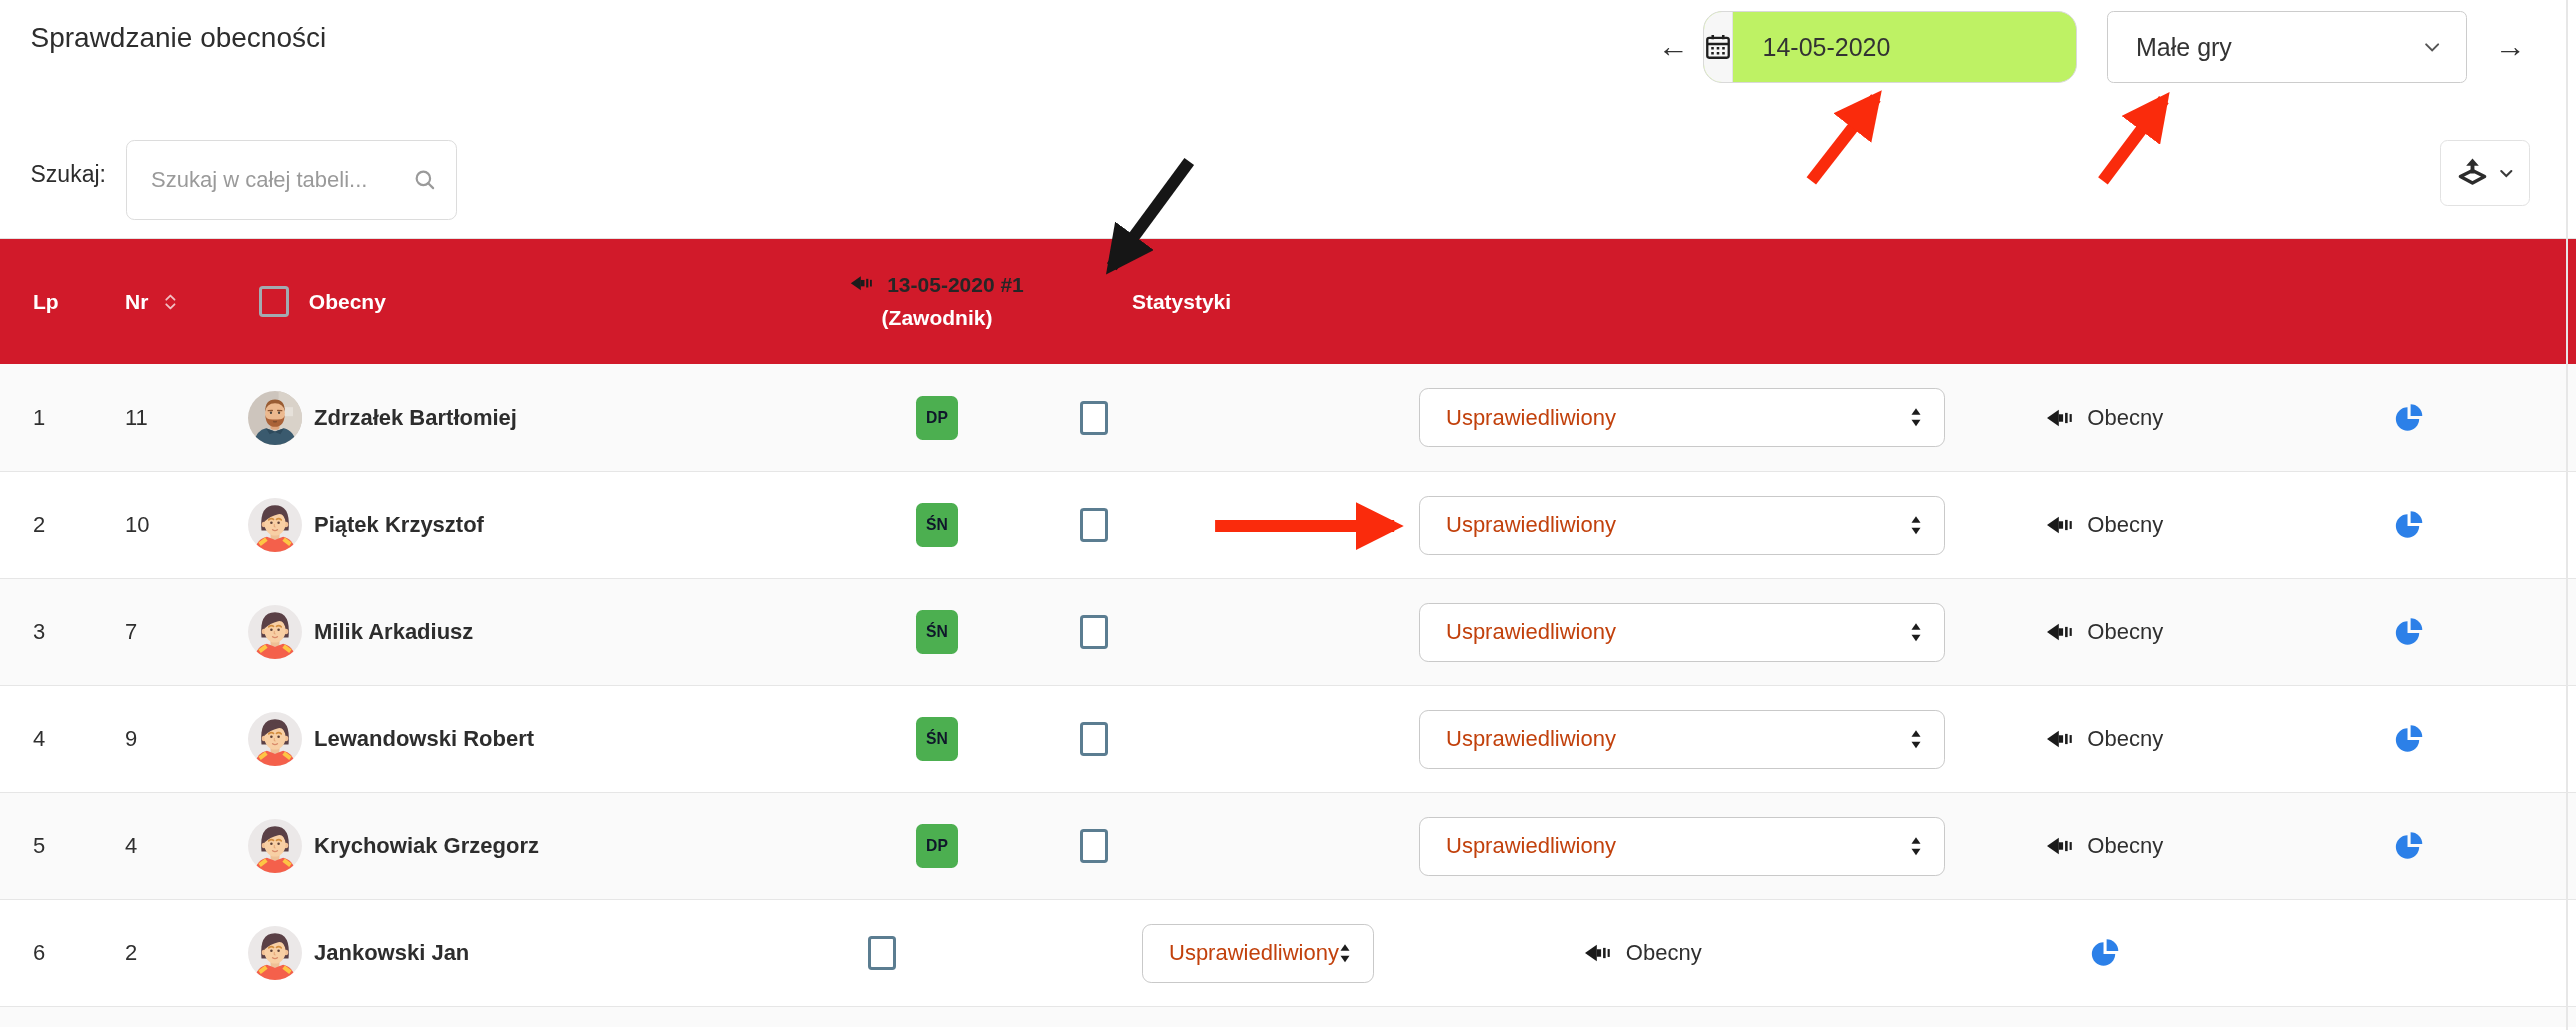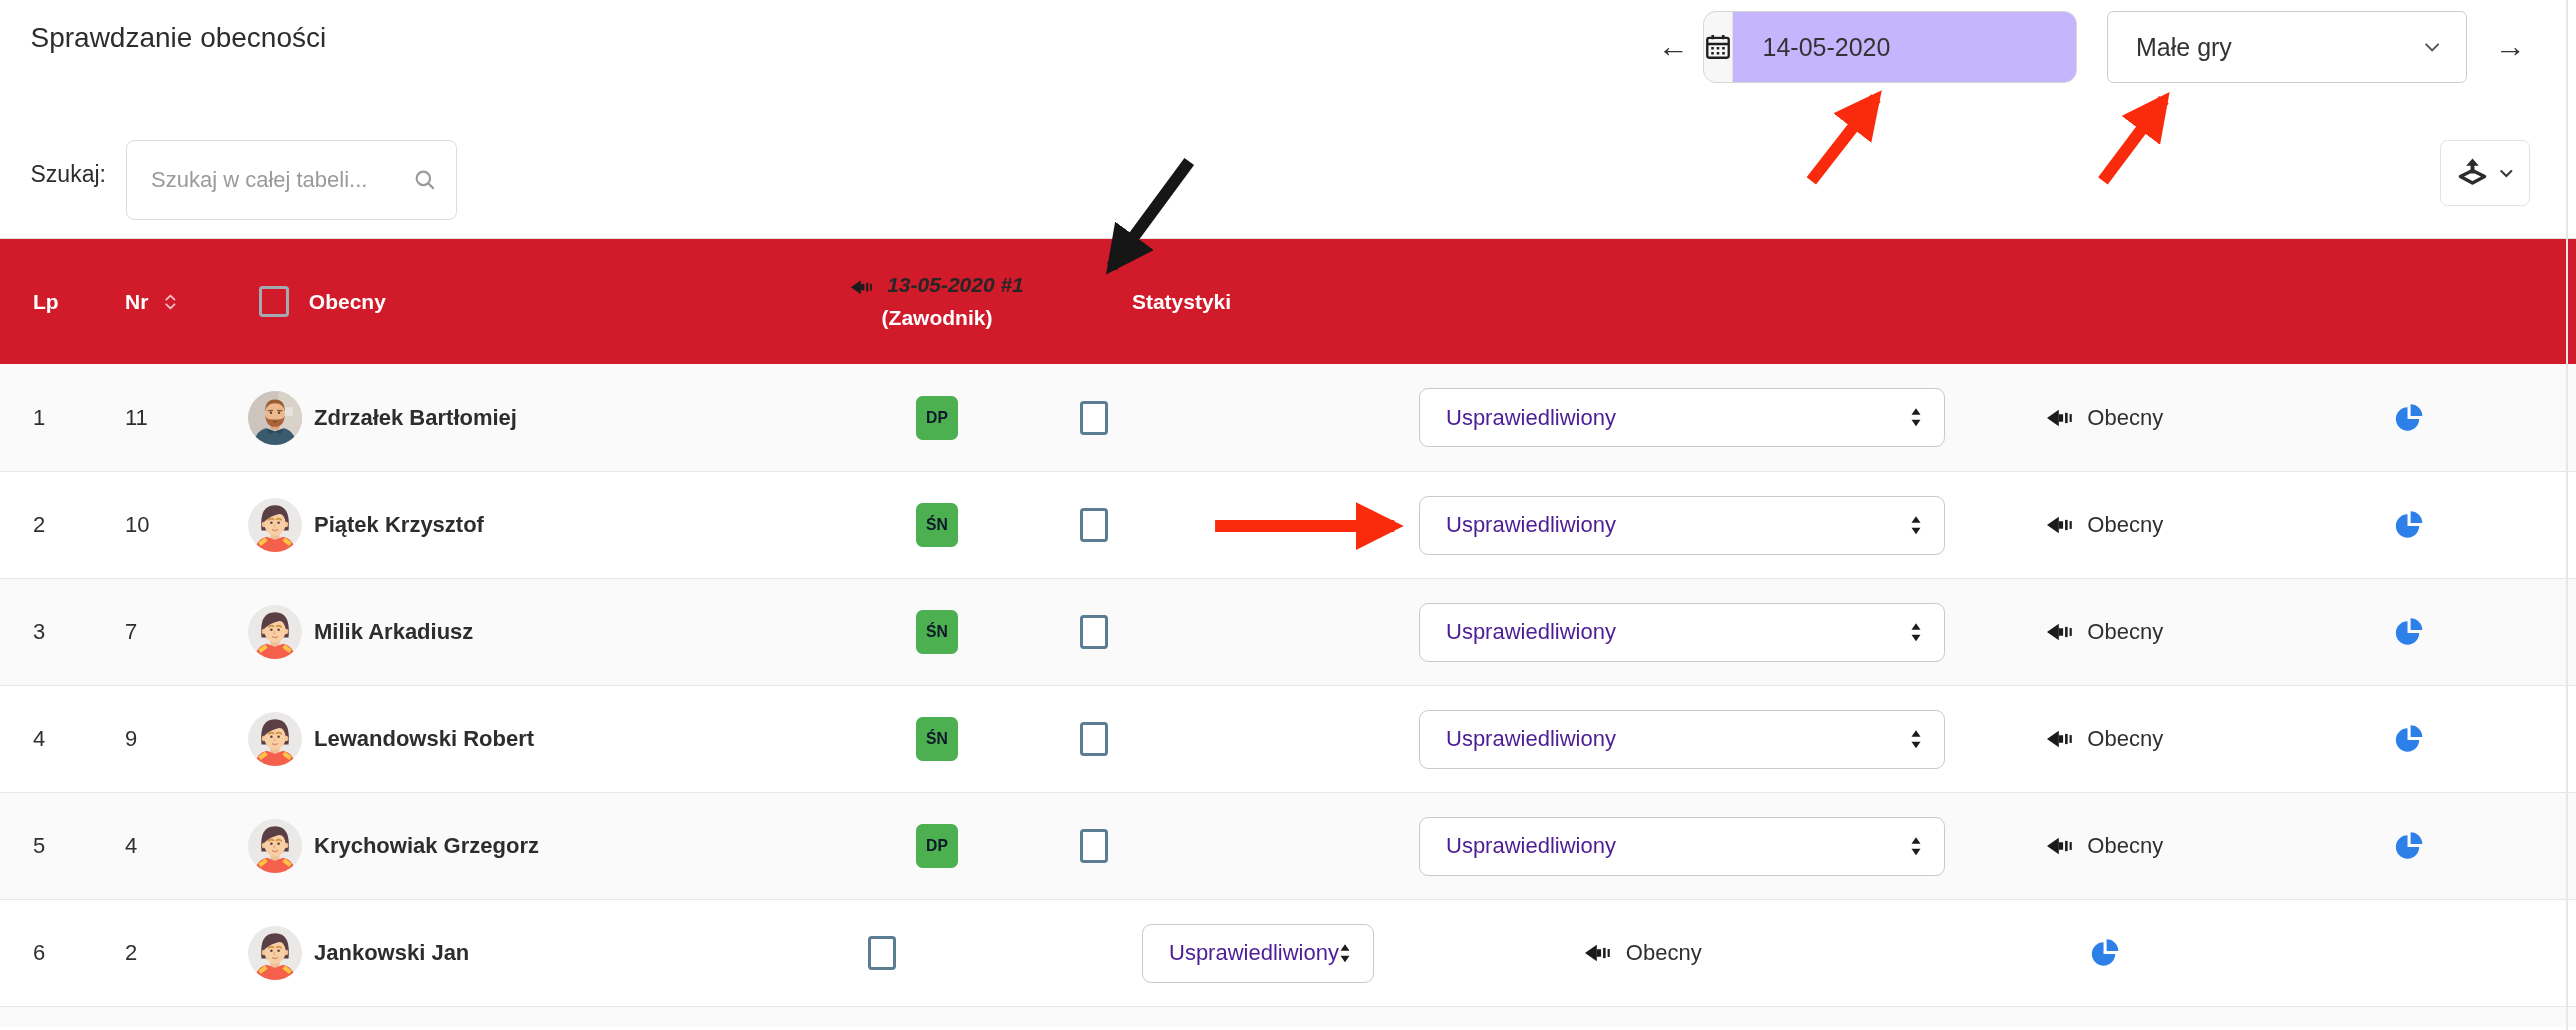--- a/index.html
+++ b/index.html
@@ -11,21 +11,21 @@
 
   
   .title { position:absolute; left:30.5px; top:22px; font-size:28px; color:#2d2d2d; }
 
   .nav-arrow { position:absolute; top:31px; font-size:31px; color:#333; cursor:pointer; line-height:1; }
   .nav-prev { left:1658px; }
   .nav-next { left:2495px; }
 
   .date-group {
     position:absolute; left:1703px; top:11px; width:374px; height:72px;
-    border:1.8px solid #d9d9d9; border-radius:13px; background:#c4b5fd;
+    border:1.8px solid #d9d9d9; border-radius:19px; background:#bef264;
     display:flex; align-items:stretch; overflow:hidden;
   }
   .cal-addon {
     width:66px; background:#f7f7f7; border-right:1.8px solid #e3e3e3;
     display:flex; align-items:center; justify-content:center;
   }
   .date-input {
     flex:1; border:none; outline:none; font-family:inherit;
     font-size:25px; color:#333; padding-left:29.5px; background:transparent;
   }
@@ -68,21 +68,21 @@
     height:126px; background:#d11a2a; color:#fff; font-weight:bold; font-size:21px;
     border-top:1.8px solid #e2e2e2;
   }
   .h-lp { padding-left:33px; }
   .h-nr { padding-left:28px; gap:14.8px; }
   .h-player { padding-left:22px; justify-content:space-between; padding-right:33px; }
   .h-pos { justify-content:center; gap:18.5px; }
   .h-present { padding-left:37px; gap:20.3px; }
   .h-details { padding-left:99px; }
   .h-prev { flex-direction:column; justify-content:center; gap:9.2px; }
-  .h-prev-line1 { display:flex; align-items:flex-end; gap:12px;font-style:italic; }
+  .h-prev-line1 { display:flex; align-items:flex-start; gap:12px; }
   .h-prev-date { color:#262626; cursor:pointer; }
   .h-stats { justify-content:center; }
 
   .hcheckbox {
     width:29.5px; height:30.5px; border:3.7px solid #a2abb1; border-radius:3.7px;
     background:transparent; cursor:pointer;
   }
 
   .trow { height:107px; font-size:22px; border-top:1.8px solid #e6e6e6; background:#fff; }
   .trow:first-child { border-top:none; }
@@ -109,21 +109,21 @@
     width:28px; height:34px; border:3.7px solid #5b7d91; border-radius:3.7px;
     background:#fff; cursor:pointer; display:block;
   }
 
   .c-details { padding-left:99px; }
   .select {
     width:526px; height:59px; border:1.8px solid #c9c9c9; border-radius:9.2px; background:#fff;
     display:flex; align-items:center; justify-content:space-between;
     padding:0 22px 0 26px; cursor:pointer;
   }
-  .sel-text { font-size:22px; color:#4c1d95; }
+  .sel-text { font-size:22px; color:#c2410c; }
 
   .c-prev { justify-content:center; gap:12px; }
   .c-stats { justify-content:center; }
   .pie { cursor:pointer; }
 
   .bottom-strip { height:21px; background:#fafafa; border-top:1.8px solid #e6e6e6; }
 
   .page-edge { position:absolute; top:0; bottom:0; right:8.3px; width:1.8px; background:#e7e7e7; }
 
   

